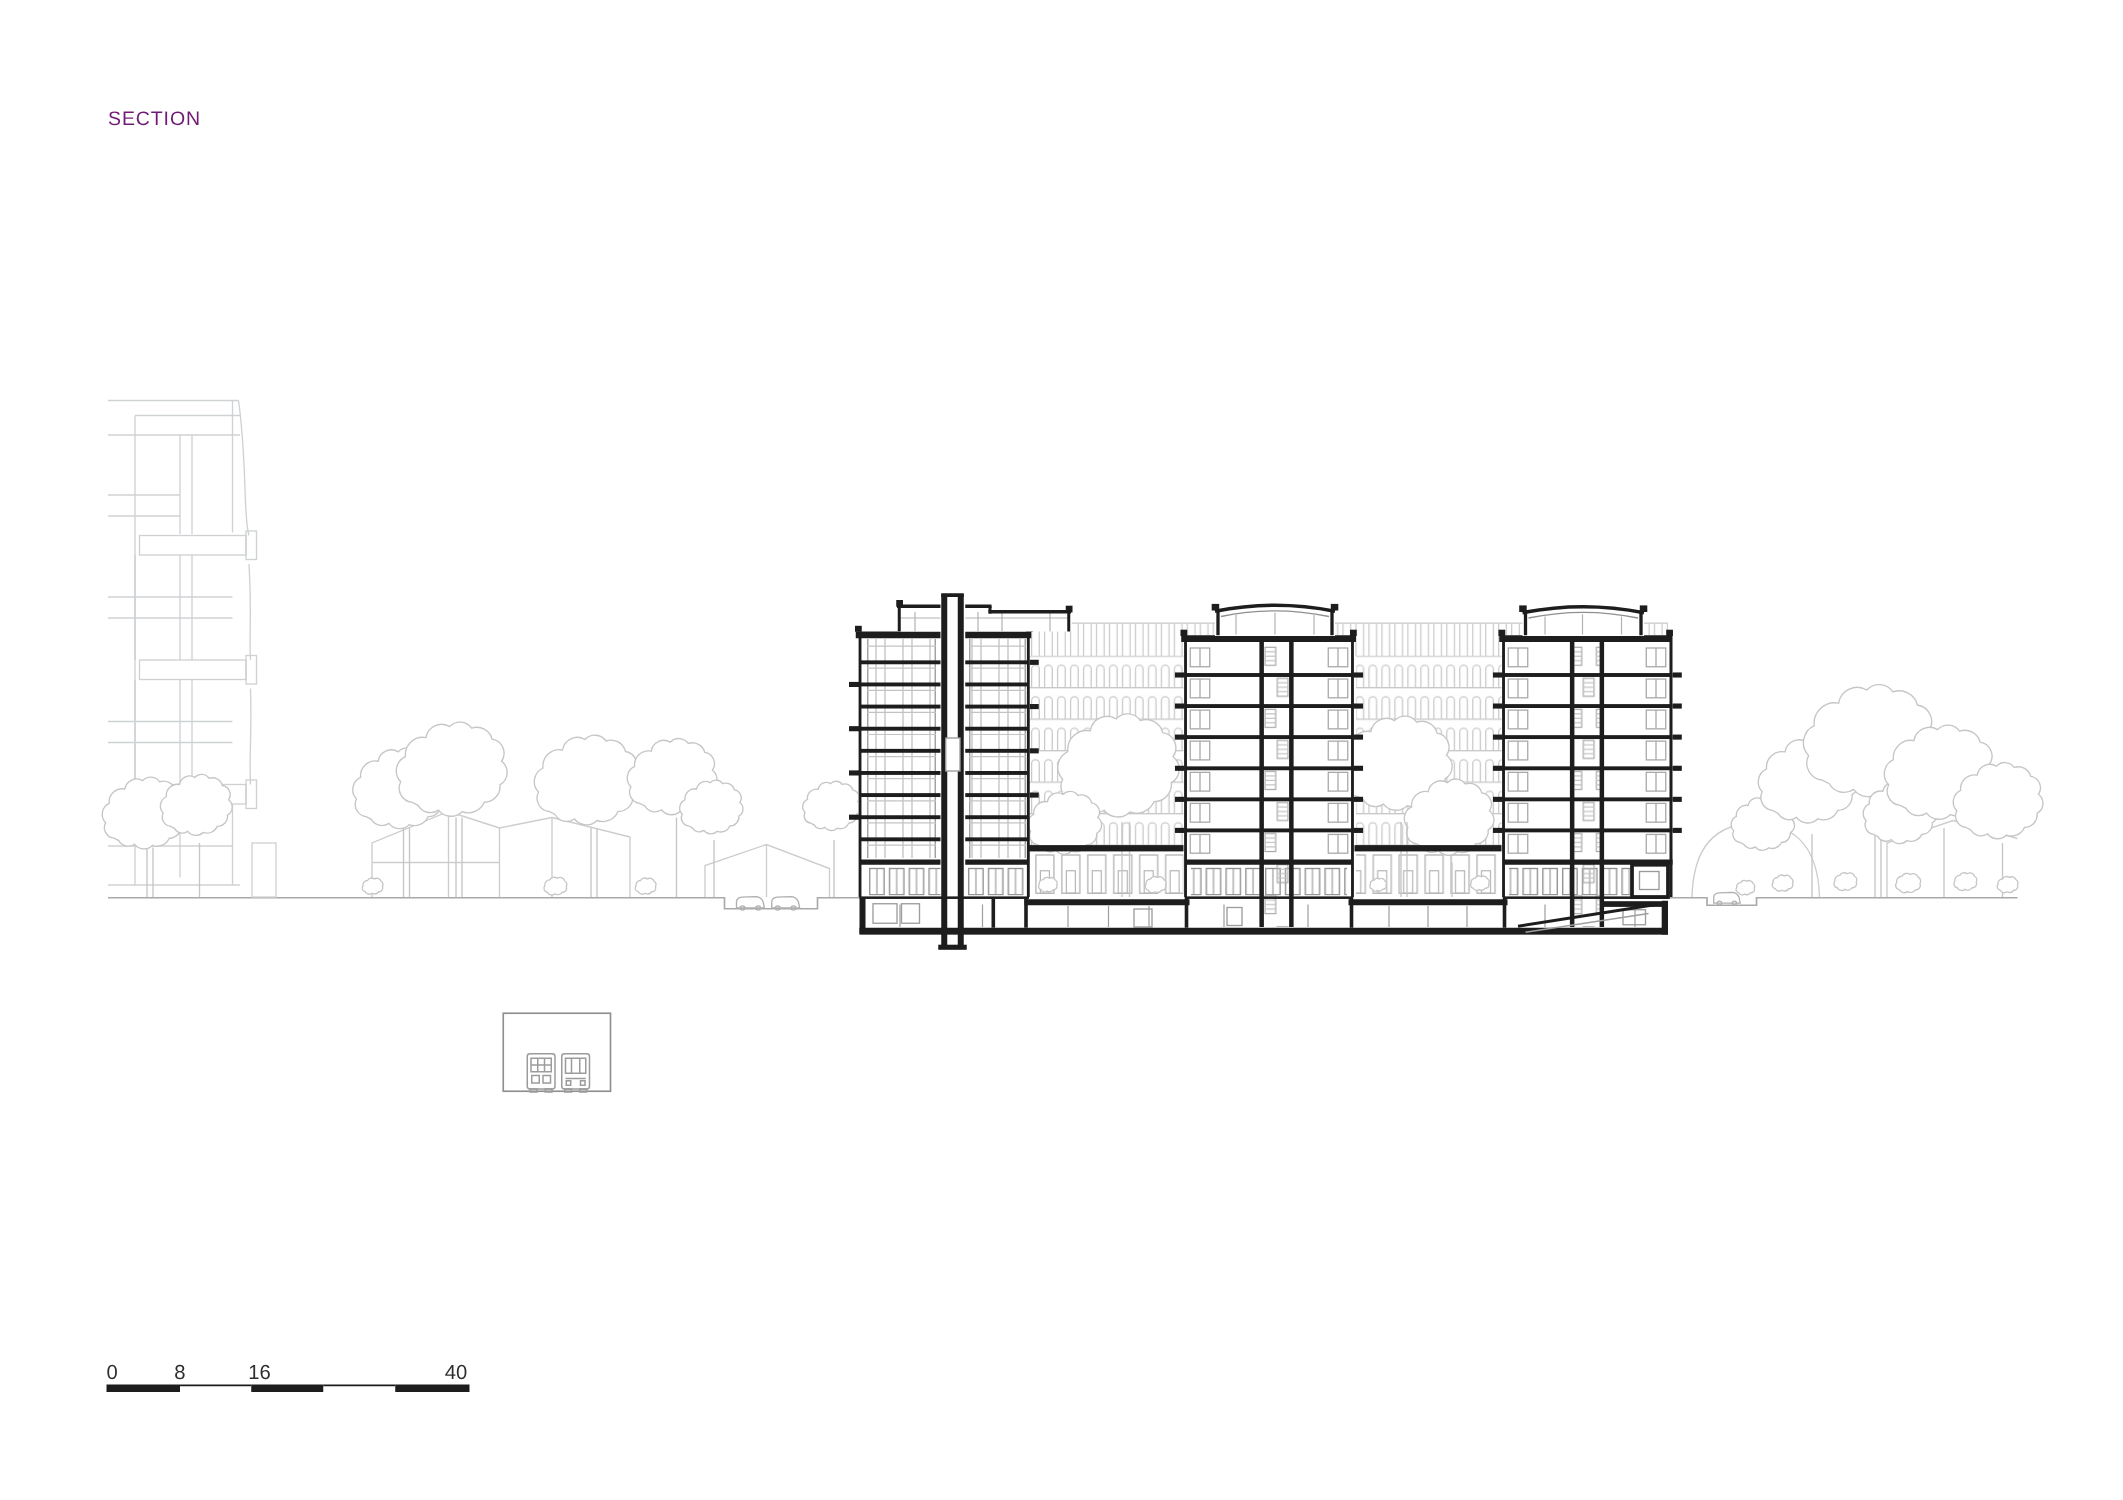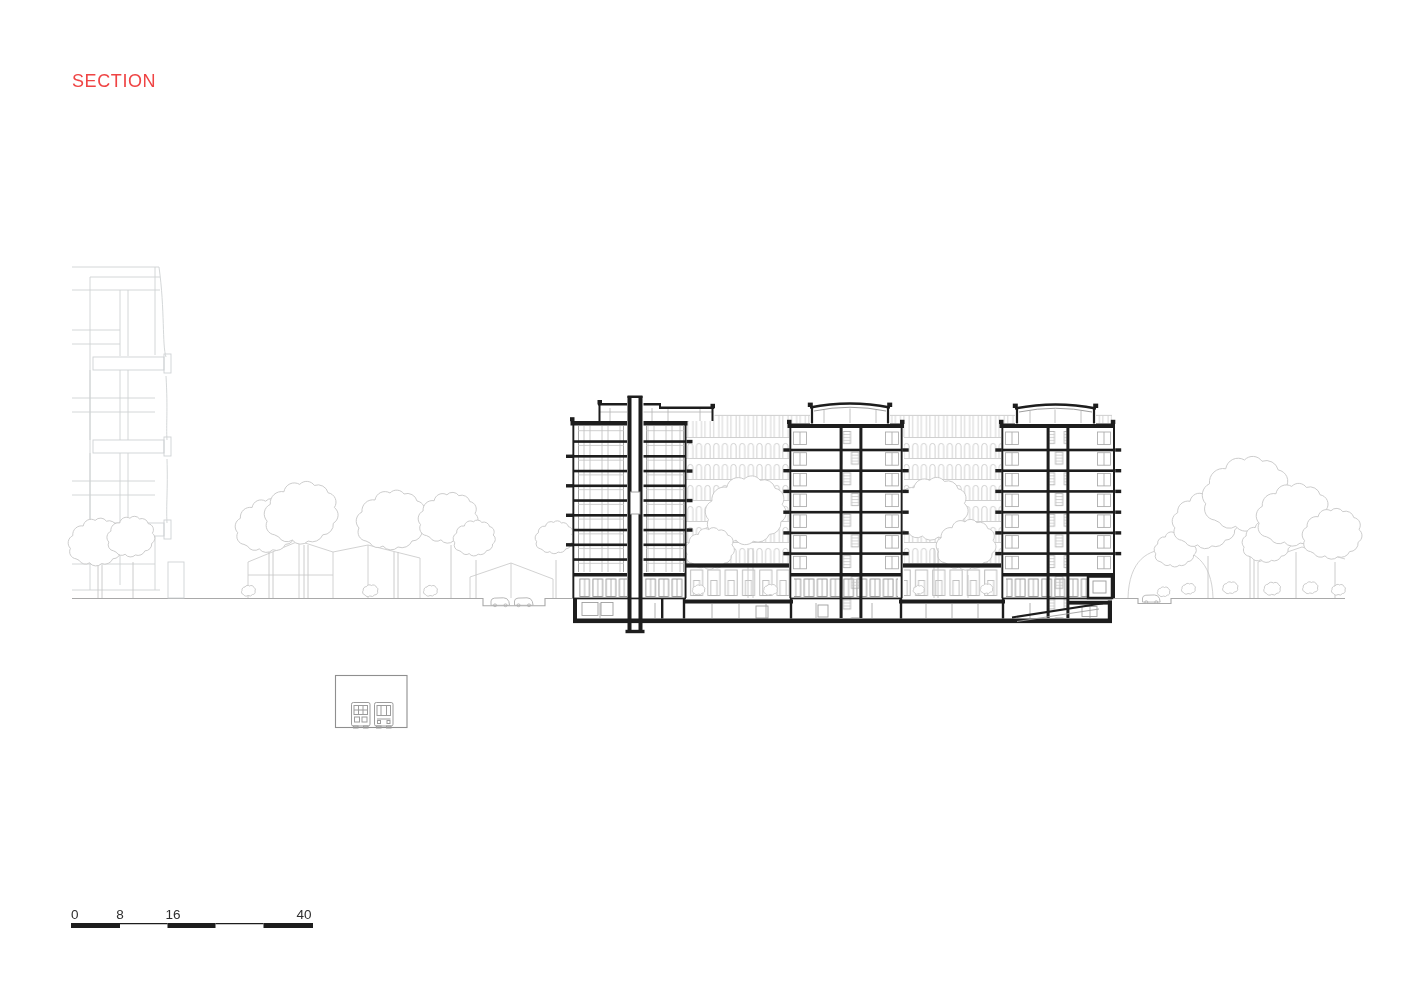--- a/index.html
+++ b/index.html
@@ -1,18 +1,18 @@
 <!DOCTYPE html>
 <html><head>
 <meta charset="utf-8">
 <style>
   html,body{margin:0;padding:0;background:#ffffff;}
   .page{position:relative;width:1415px;height:1000px;background:#fff;overflow:hidden;
         font-family:"Liberation Sans","DejaVu Sans",sans-serif;}
-  .drawing-title{position:absolute;left:72px;top:71px;font-size:18px;color:#ef4444;
+  .drawing-title{position:absolute;left:72px;top:71px;font-size:13px;color:#701a75;
         letter-spacing:0.6px;}
   svg{position:absolute;left:0;top:0;}
   svg text{font-family:"Liberation Sans","DejaVu Sans",sans-serif;}
 </style>
 </head>
 <body>
 
 <div class="page">
 
   <div class="drawing-title">SECTION</div>

